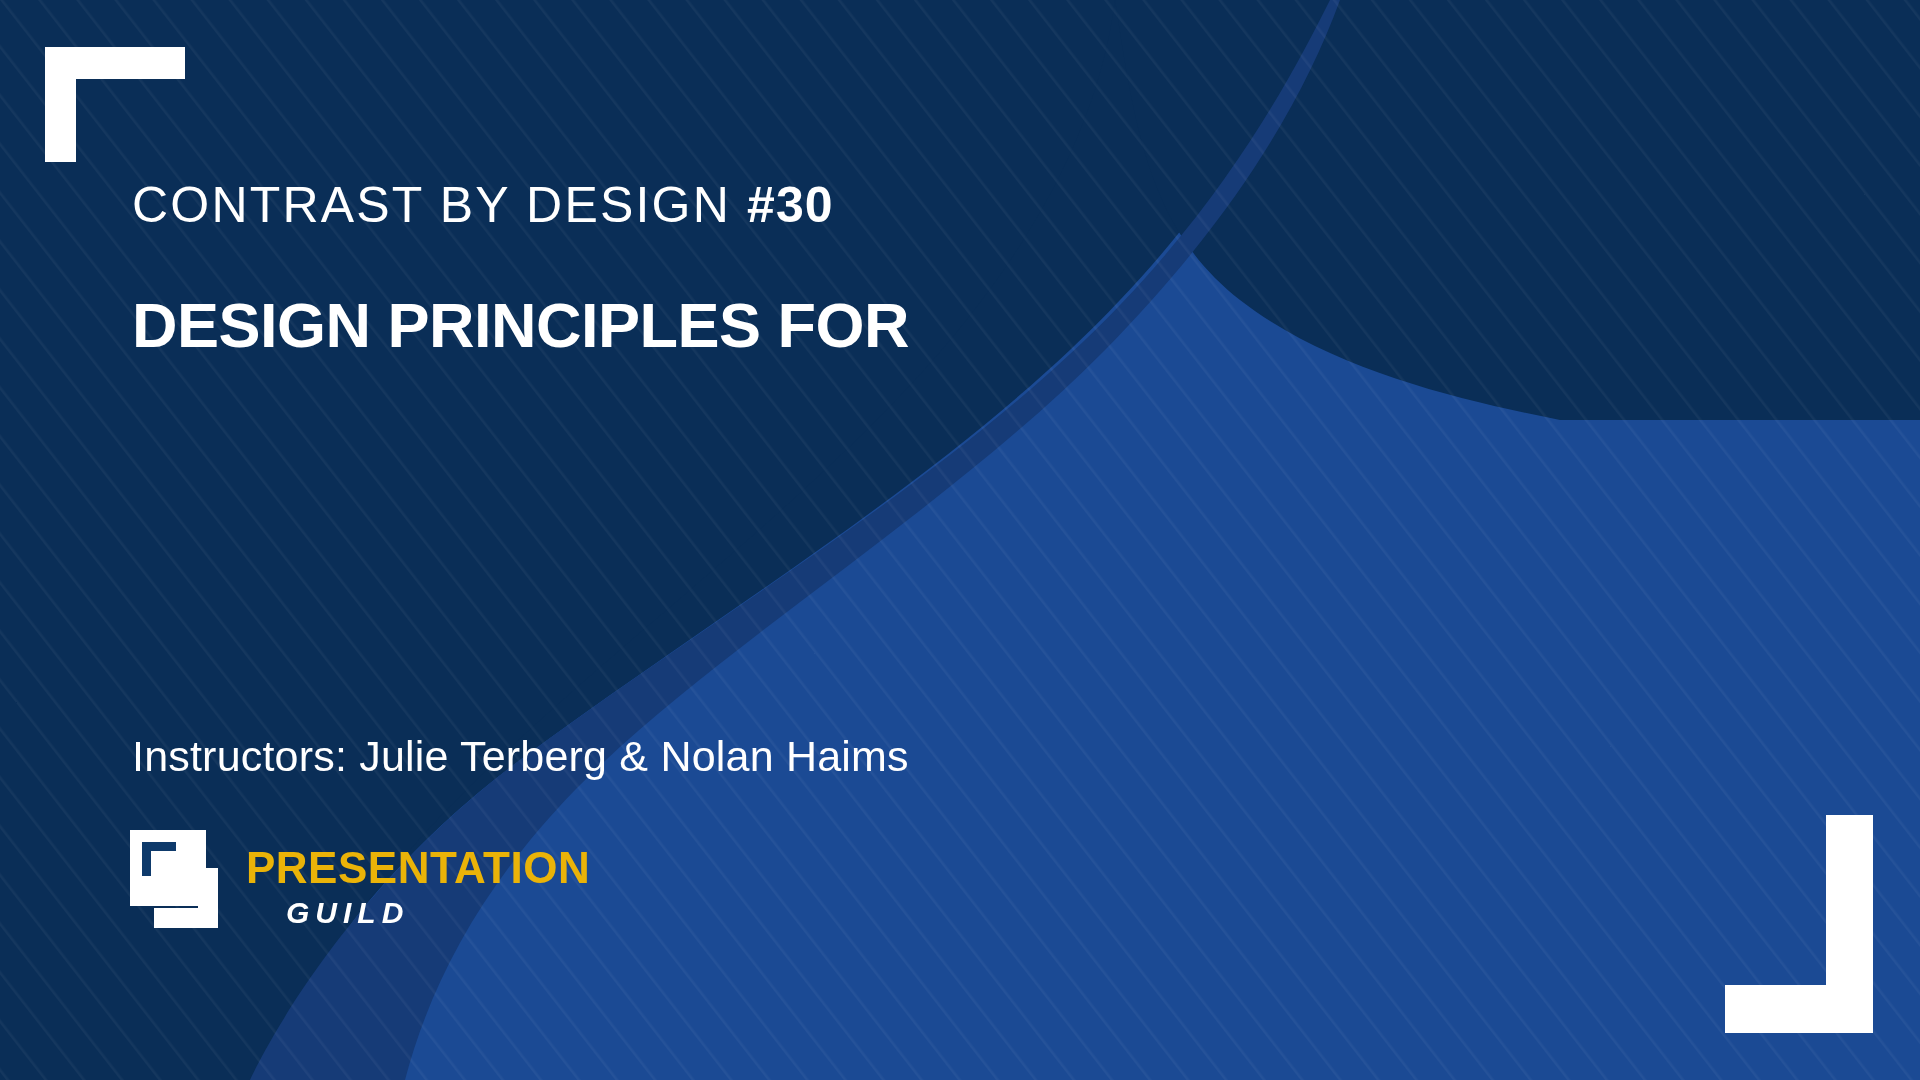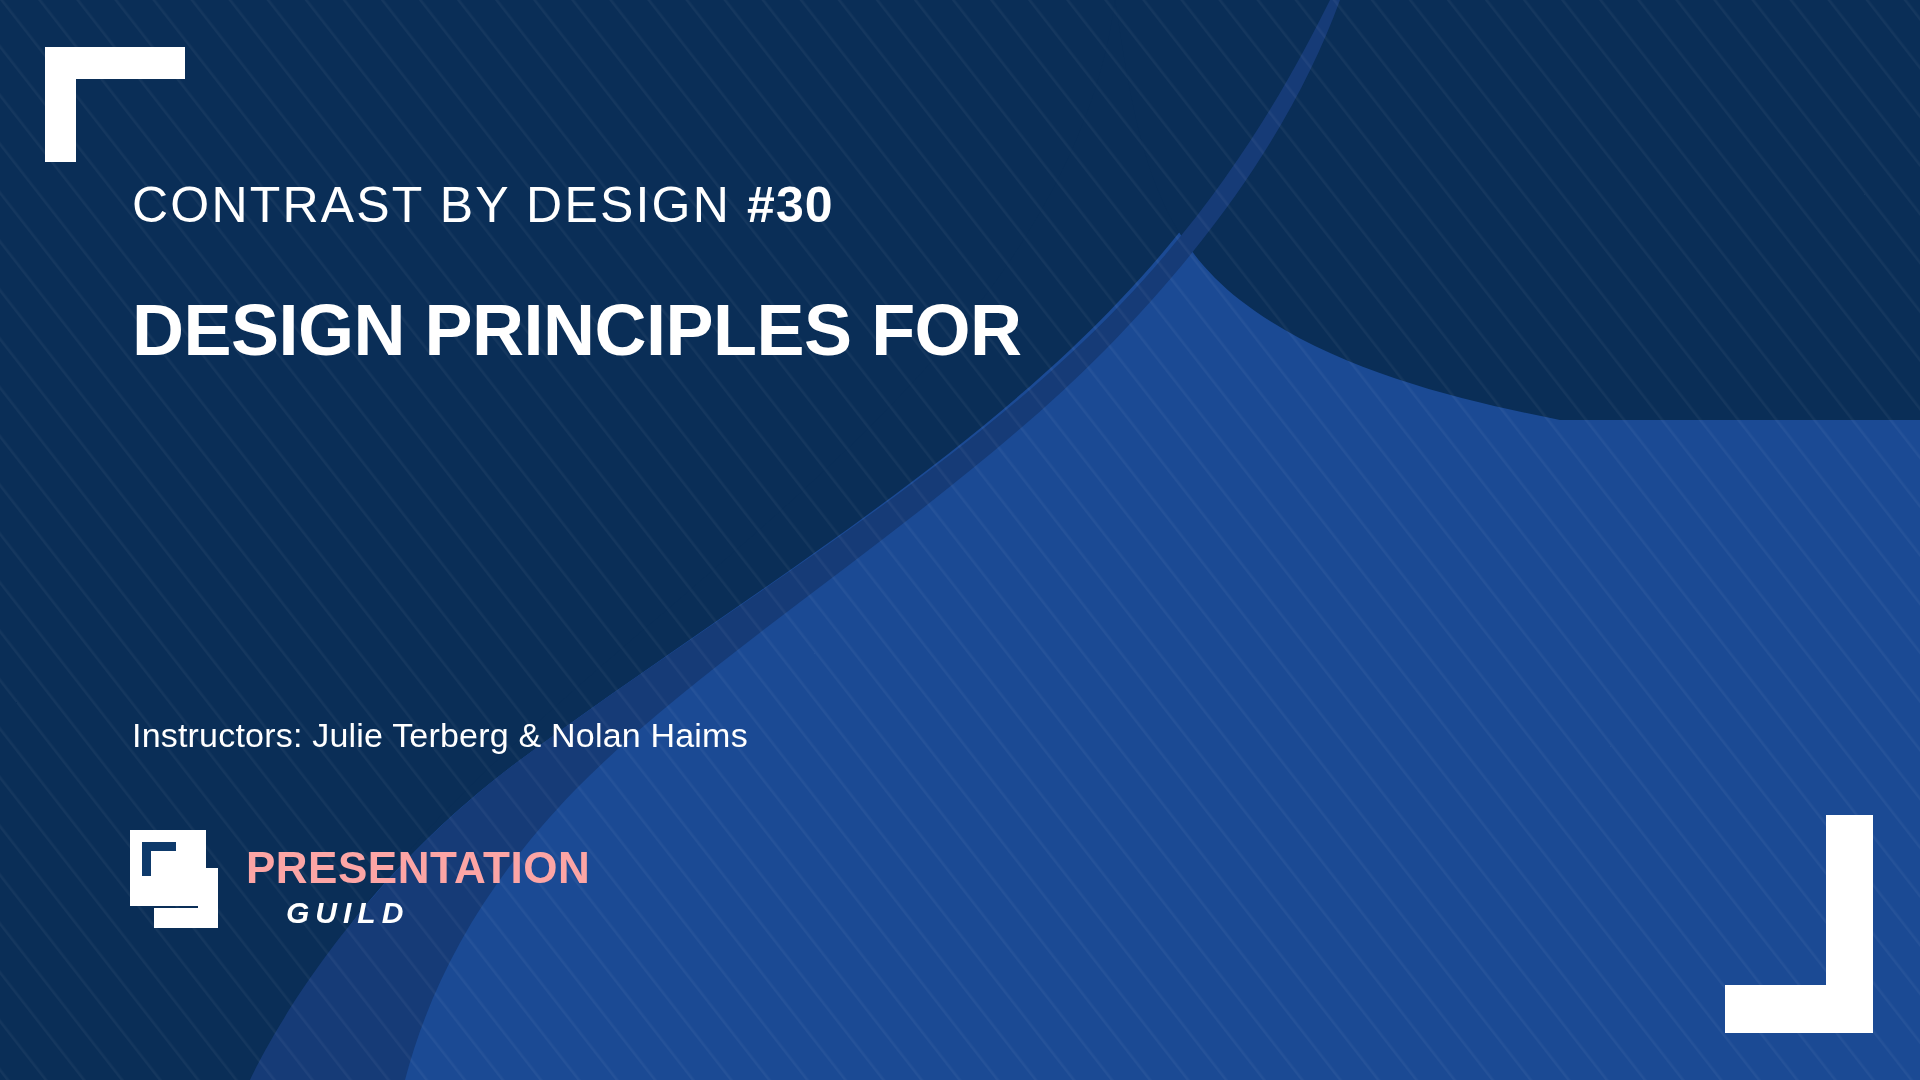--- a/index.html
+++ b/index.html
@@ -73,34 +73,34 @@
     font-weight:400;
     white-space:nowrap;
     line-height:1;
   }
   #eyebrow .num { font-weight:700; letter-spacing:1px;text-align:right; }
 
   #title {
     position:absolute;
     top:292px; left:132px;
     width:1260px;
-    font-size:72px;
+    font-size:63px;
     font-weight:700;
     line-height:1.07;
     color:#FFFFFF;
     letter-spacing:-0.5px;
   }
   #title .line { display:block; white-space:nowrap; }
   #title .dash { color:#FFFFFF; }
   #title .accent { color:#2ED1D8; }
 
   #instructors {
     position:absolute;
-    top:716px; left:132px;
-    font-size:34px;
+    top:732px; left:132px;
+    font-size:43px;
     font-weight:400;
     color:#FFFFFF;
     letter-spacing:0.2px;
     white-space:nowrap;
   }
 
   
   #logo {
     position:absolute;
     top:828px; left:130px;
@@ -140,21 +140,21 @@
     background:#FFFFFF;
   }
 
   #logo-text {
     margin-left:18px;
     padding-top:18px;
   }
   #logo-text .l1 {
     font-size:44px;
     font-weight:700;
-    color:#fca5a5;
+    color:#eab308;
     letter-spacing:0.5px;
     line-height:1;
     display:block;
   }
   #logo-text .l2 {
     font-size:30px;
     font-weight:700;
     font-style:italic;
     color:#FFFFFF;
     letter-spacing:6px;

